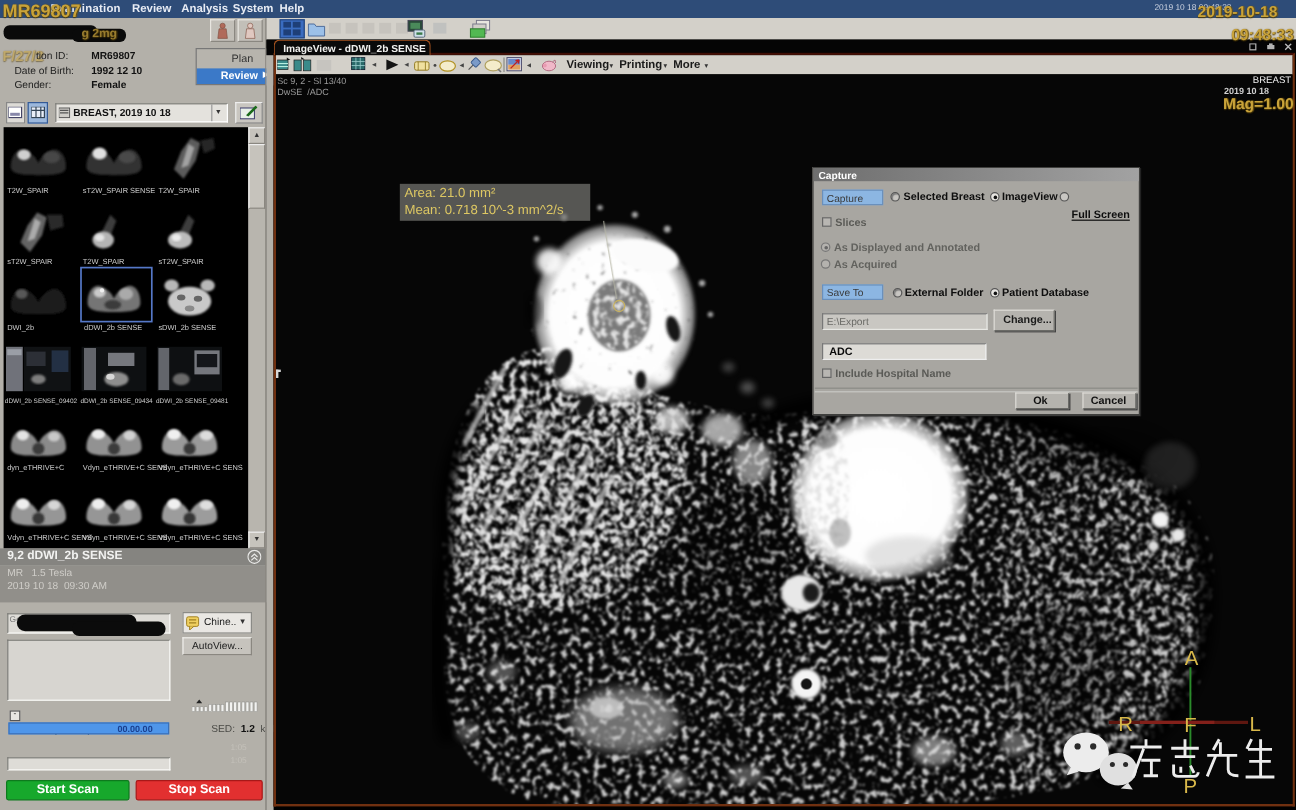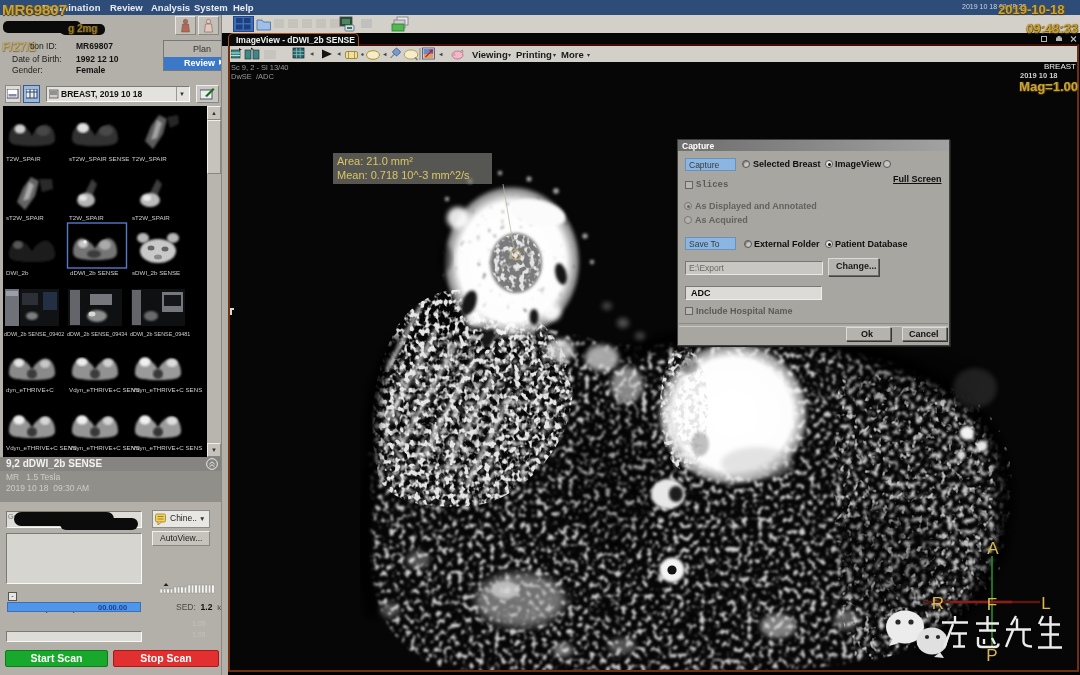--- a/index.html
+++ b/index.html
@@ -603,21 +603,21 @@
 
 <div class="abs radio" style="left:742px;top:160px;width:8px;height:8px;border-radius:50%;background:#c8c6c2;border:1px solid #555;box-shadow:inset 1px 1px 1px #777;box-sizing:border-box;"></div>
 <div class="abs b" style="left:753px;top:159px;color:#0e0e0e;font-size:9px;">Selected Breast</div>
 <div class="abs" style="left:825px;top:160px;width:8px;height:8px;border-radius:50%;background:#e8e6e2;border:1px solid #555;box-sizing:border-box;"></div>
 <div class="abs" style="left:827.5px;top:162.5px;width:3px;height:3px;border-radius:50%;background:#111;"></div>
 <div class="abs b" style="left:835px;top:159px;color:#0e0e0e;font-size:9px;">ImageView</div>
 <div class="abs" style="left:883px;top:160px;width:8px;height:8px;border-radius:50%;background:#c8c6c2;border:1px solid #555;box-sizing:border-box;"></div>
 <div class="abs b" style="left:893px;top:174px;color:#0e0e0e;font-size:9px;text-decoration:underline;">Full Screen</div>
 
 <div class="abs" style="left:685px;top:181px;width:8px;height:8px;background:#b8b6b2;border:1px solid #666;box-sizing:border-box;"></div>
-<div class="abs b" style="left:696px;top:180px;color:#5a5a56;font-size:9px;font-family:Liberation Mono, monospace;">Slices</div>
+<div class="abs b" style="left:696px;top:180px;color:#5a5a56;font-size:9px;">Slices</div>
 
 <div class="abs" style="left:684px;top:202px;width:8px;height:8px;border-radius:50%;background:#b4b2ae;border:1px solid #777;box-sizing:border-box;"></div>
 <div class="abs" style="left:686.5px;top:204.5px;width:3px;height:3px;border-radius:50%;background:#666;"></div>
 <div class="abs b" style="left:695px;top:201px;color:#62625e;font-size:9px;">As Displayed and Annotated</div>
 <div class="abs" style="left:684px;top:216px;width:8px;height:8px;border-radius:50%;background:#b4b2ae;border:1px solid #777;box-sizing:border-box;"></div>
 <div class="abs b" style="left:695px;top:215px;color:#62625e;font-size:9px;">As Acquired</div>
 
 <div class="abs" style="left:685px;top:237px;width:51px;height:13px;background:#8cb6e2;border:1px solid #6a90bc;box-sizing:border-box;"></div>
 <div class="abs" style="left:689px;top:239px;color:#3a3a3a;font-size:8.5px;">Save To</div>
 <div class="abs" style="left:744px;top:240px;width:8px;height:8px;border-radius:50%;background:#c8c6c2;border:1px solid #555;box-shadow:inset 1px 1px 1px #777;box-sizing:border-box;"></div>

